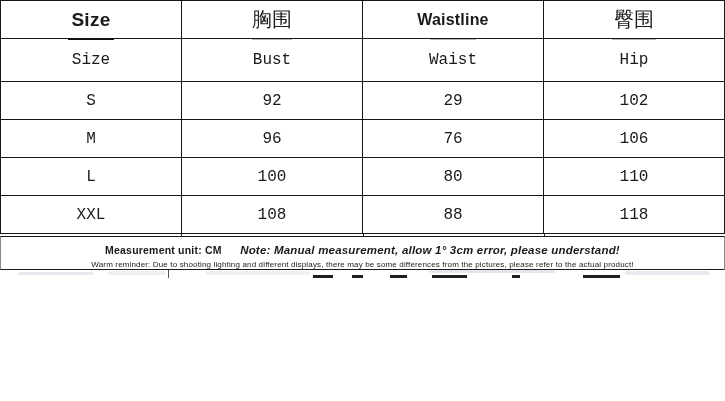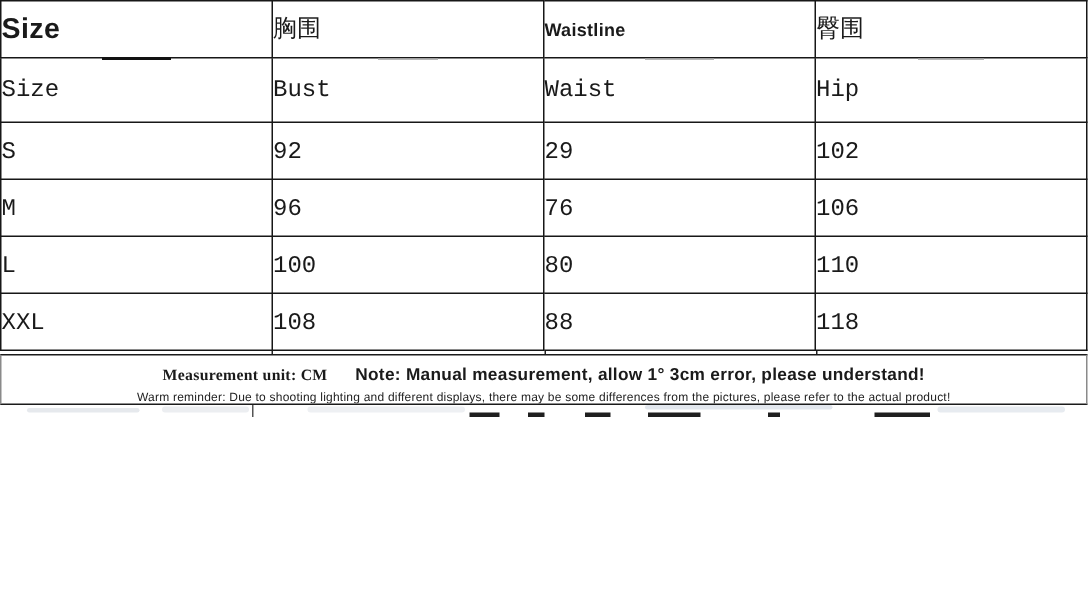--- a/index.html
+++ b/index.html
@@ -9,38 +9,38 @@
     font-family:"Liberation Sans", sans-serif;
     position:relative;
   }
   .page { width:725px; height:401px; position:relative; }
 
   table.size-chart {
     width:725px; border-collapse:collapse; table-layout:fixed;
   }
   th, td {
     border:1px solid #171717;
-    text-align:left; vertical-align:middle;
+    text-align:center; vertical-align:middle;
     padding:0; position:relative;
     font-weight:normal;
   }
   tr.row-head   { height:38px; }
   tr.row-sub    { height:43px; }
   tr.row-data   { height:38px; }
 
   .h-en-bold {
     font-weight:bold; font-size:19px; letter-spacing:0.3px;
     font-family:"Liberation Sans", sans-serif;
   }
   .h-en-bold-sm {
-    font-weight:bold; font-size:12px; letter-spacing:0.2px;
+    font-weight:bold; font-size:16px; letter-spacing:0.2px;
     font-family:"Liberation Sans", sans-serif;
   }
   .h-cn {
-    font-size:16px;
+    font-size:20px;
     font-family:"DejaVu Sans", sans-serif;
   }
   tr.row-sub td, tr.row-data td {
     font-family:"Liberation Mono", "DejaVu Sans Mono", monospace;
     font-size:16px;
   }
 
   
   .ul {
     position:absolute; left:50%; transform:translateX(-50%);
@@ -60,25 +60,25 @@
     box-sizing:border-box;
     width:725px; height:34px;
     border:1px solid #1b1b1b;
     border-left-color:#8a8a8a; border-right-color:#8a8a8a;
     text-align:center; padding-top:3px;
     overflow:hidden;
   }
   .footer-line1 { white-space:nowrap; }
   .unit-label {
     display:inline-block; font-weight:bold; font-size:10.5px;
-    margin-right:14px; vertical-align:baseline; letter-spacing:0.2px;font-family:Liberation Serif, serif;
+    margin-right:14px; vertical-align:baseline; letter-spacing:0.2px;
   }
   .note-label {
     display:inline-block; font-weight:bold; font-size:11.5px;
-    vertical-align:baseline; letter-spacing:0.2px;
+    vertical-align:baseline; letter-spacing:0.2px;font-style:italic;
   }
   .footer-line2 {
     font-weight:normal; font-size:8px; margin-top:2px;
     letter-spacing:0.15px; color:#222;
   }
 
   
   .bottom-strip { position:relative; height:9px; width:725px; overflow:hidden; }
   .bottom-strip .smudge {
     position:absolute; display:block; border-radius:2px;

